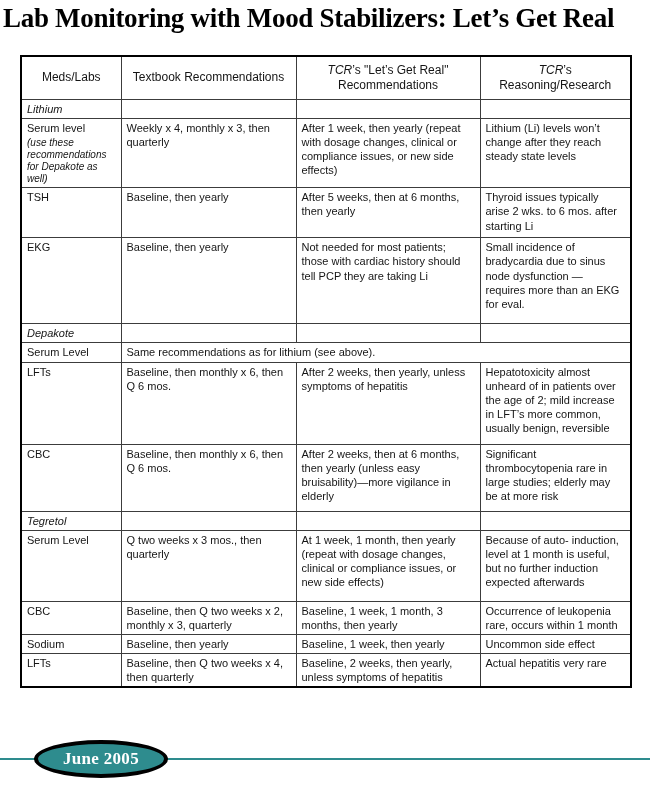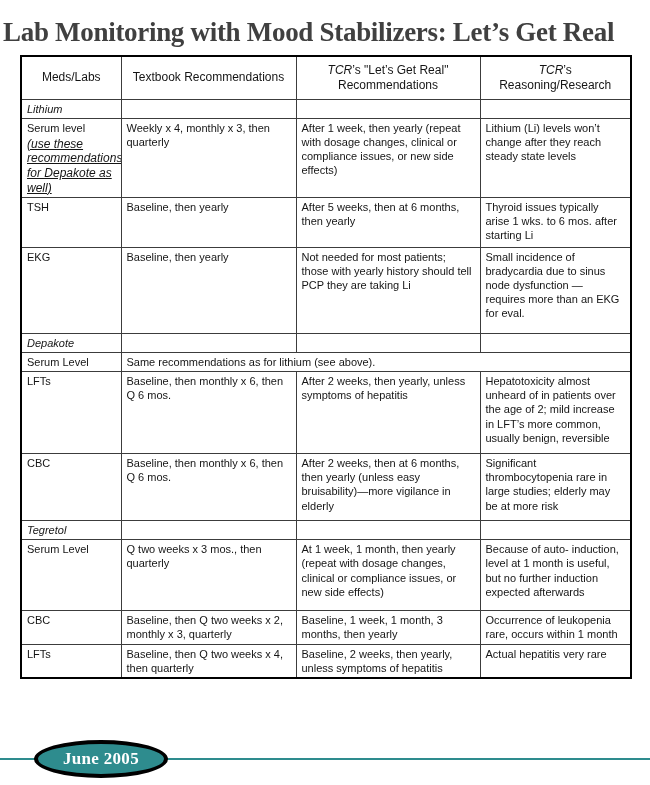--- a/index.html
+++ b/index.html
@@ -2,44 +2,44 @@
 <html style="--accent: #2E8C8E;"><head>
 <meta charset="utf-8">
 <style>
   html,body { margin:0; padding:0; }
   body {
     width:650px; height:785px; position:relative; overflow:hidden;
     background:#ffffff; color:#151515;
     font-family:"Liberation Sans", sans-serif;
   }
   .title {
-    position:absolute; left:3px; top:17px; width:646px;
+    position:absolute; left:3px; top:3px; width:646px;
     font-family:"Liberation Serif", serif; font-weight:bold;
-    font-size:27px; letter-spacing:-0.3px; white-space:nowrap; color:#404040;
+    font-size:27px; letter-spacing:-0.3px; white-space:nowrap; color:#000000;
   }
   table.lab {
     position:absolute; left:20px; top:55px; width:610px;
     border-collapse:collapse; table-layout:fixed;
     border:2px solid #000;
   }
   table.lab th, table.lab td {
     border:1px solid #3c3c3c;
     padding:2px 5px; vertical-align:top;
     font-size:11px; line-height:1.28; text-align:left; font-weight:normal;
     overflow:hidden;
   }
   table.lab th {
     text-align:center; vertical-align:middle; font-size:12px; line-height:1.25;
   }
   td.section-cell {
     font-weight:bold; font-style:italic; font-size:12px; line-height:1.1;
     padding-top:1px; padding-bottom:1px;
   }
   tr.section-row { height:16px; }
-  .med-note { font-style:italic; font-size:12px; line-height:1.22; margin-top:2px;text-decoration:underline; }
+  .med-note { font-style:italic; font-size:10px; line-height:1.22; margin-top:2px; }
   td.span-cell { }
   .footer-rule {
     position:absolute; left:0; top:758px; width:650px; height:2px;
     background:var(--accent, #2E8C8E);
   }
   .date-badge {
     position:absolute; left:34px; top:740px; width:134px; height:38px;
     background:var(--accent, #2E8C8E);
     border:4px solid #000000; border-radius:50%;
     display:flex; align-items:center; justify-content:center;
@@ -83,28 +83,28 @@
         <td>Weekly x 4, monthly x 3, then quarterly</td>
         <td>After 1 week, then yearly (repeat with dosage changes, clinical or compliance issues, or new side effects)</td>
         <td>Lithium (Li)  levels won’t change after they reach steady state levels</td>
       </tr>
       <tr style="height: 50px; margin-left: 10px;">
         <td>
           <div>TSH</div>
         </td>
         <td>Baseline, then yearly</td>
         <td>After 5 weeks, then at 6 months, then yearly</td>
-        <td>Thyroid issues typically arise 1 wks. to 6 mos. after starting Li</td>
+        <td>Thyroid issues typically arise 2 wks. to 6 mos. after starting Li</td>
       </tr>
       <tr style="height: 86px;">
         <td>
           <div>EKG</div>
         </td>
         <td>Baseline, then yearly</td>
-        <td>Not needed for most patients; those with yearly history should tell PCP they are taking Li</td>
+        <td>Not needed for most patients; those with cardiac history should tell PCP they are taking Li</td>
         <td>Small incidence of bradycardia due to sinus node dysfunction — requires more than an EKG for eval.</td>
       </tr>
       <tr class="section-row" style="height: 16px; margin-top: 24px;">
         <td class="section-cell">Depakote</td>
         <td></td>
         <td></td>
         <td></td>
       </tr>
       <tr style="height: 16px;">
         <td>
@@ -143,20 +143,28 @@
         <td>Because of auto- induction, level at 1 month is useful, but no further induction expected afterwards</td>
       </tr>
       <tr style="height: 32px;">
         <td>
           <div>CBC</div>
         </td>
         <td>Baseline, then Q two weeks x 2, monthly x 3, quarterly</td>
         <td>Baseline, 1 week, 1 month, 3 months, then yearly</td>
         <td>Occurrence of leukopenia rare, occurs within 1 month</td>
       </tr>
+      <tr style="height: 17px;">
+        <td>
+          <div>Sodium</div>
+        </td>
+        <td>Baseline, then yearly</td>
+        <td>Baseline, 1 week, then yearly</td>
+        <td>Uncommon side effect</td>
+      </tr>
       <tr style="height: 34px;">
         <td>
           <div>LFTs</div>
         </td>
         <td>Baseline, then Q two weeks x 4, then quarterly</td>
         <td>Baseline, 2 weeks, then yearly, unless symptoms of hepatitis</td>
         <td>Actual hepatitis very rare</td>
       </tr>
     </tbody>
 </table>

